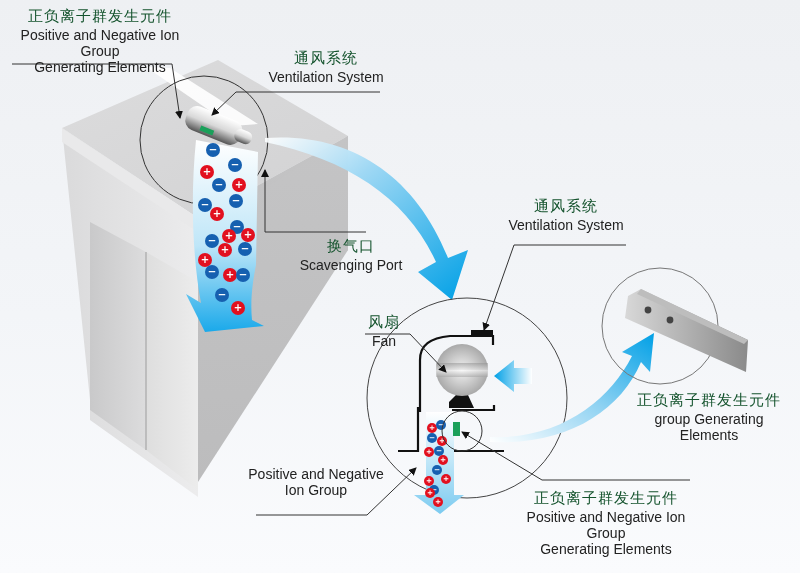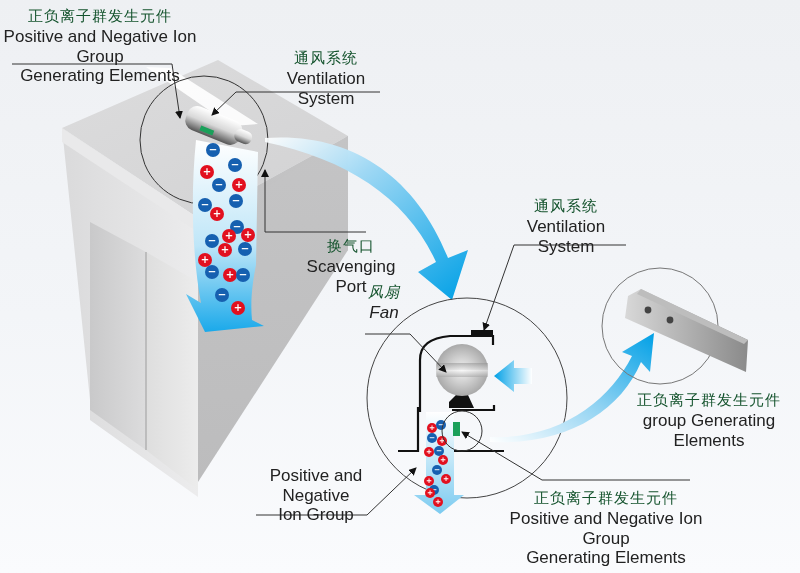--- a/index.html
+++ b/index.html
@@ -8,21 +8,21 @@
       background: linear-gradient(180deg, #eef0f3 0%, #f3f5f8 55%, #fafbfd 100%);
       font-family: "Liberation Sans", "DejaVu Sans", sans-serif;
       color: #222;
     }
     #stage { position: absolute; left: 0; top: 0; width: 800px; height: 573px; }
     .label {
       position: absolute; text-align: center; line-height: 1.15;
       font-family: "DejaVu Sans", "Liberation Sans", sans-serif;
     }
     .label .zh { display: block; font-size: 15px; color: #14532d; letter-spacing: 1px; margin-bottom: 2px; }
-    .label .en { display: block; font-size: 17px; color: #222; font-family: "Liberation Sans", sans-serif; }
+    .label .en { display: block; font-size: 14px; color: #222; font-family: "Liberation Sans", sans-serif; }
   </style>
 </head>
 <body>
 
 <div id="stage">
   <svg id="art" width="800" height="573" viewBox="0 0 800 573" xmlns="http://www.w3.org/2000/svg">
     <defs>
       <linearGradient id="gTop" x1="0" y1="0" x2="1" y2="1">
         <stop offset="0" stop-color="#dcdcdd"></stop>
         <stop offset="1" stop-color="#d2d2d3"></stop>
@@ -318,21 +318,21 @@
   <div class="label" style="left:296px; top:238px; width:110px;">
     <span class="zh">换气口</span>
     <span class="en">Scavenging Port</span>
   </div>
 
   <div class="label" style="left:500px; top:198px; width:132px;">
     <span class="zh">通风系统</span>
     <span class="en">Ventilation System</span>
   </div>
 
-  <div class="label" style="left:360px; top:284px; width:48px;font-style:italic;">
+  <div class="label" style="left:360px; top:314px; width:48px;">
     <span class="zh">风扇</span>
     <span class="en">Fan</span>
   </div>
 
   <div class="label" style="left:624px; top:392px; width:170px;">
     <span class="zh">正负离子群发生元件</span>
     <span class="en">group Generating Elements</span>
   </div>
 
   <div class="label" style="left:248px; top:466px; width:136px;">

